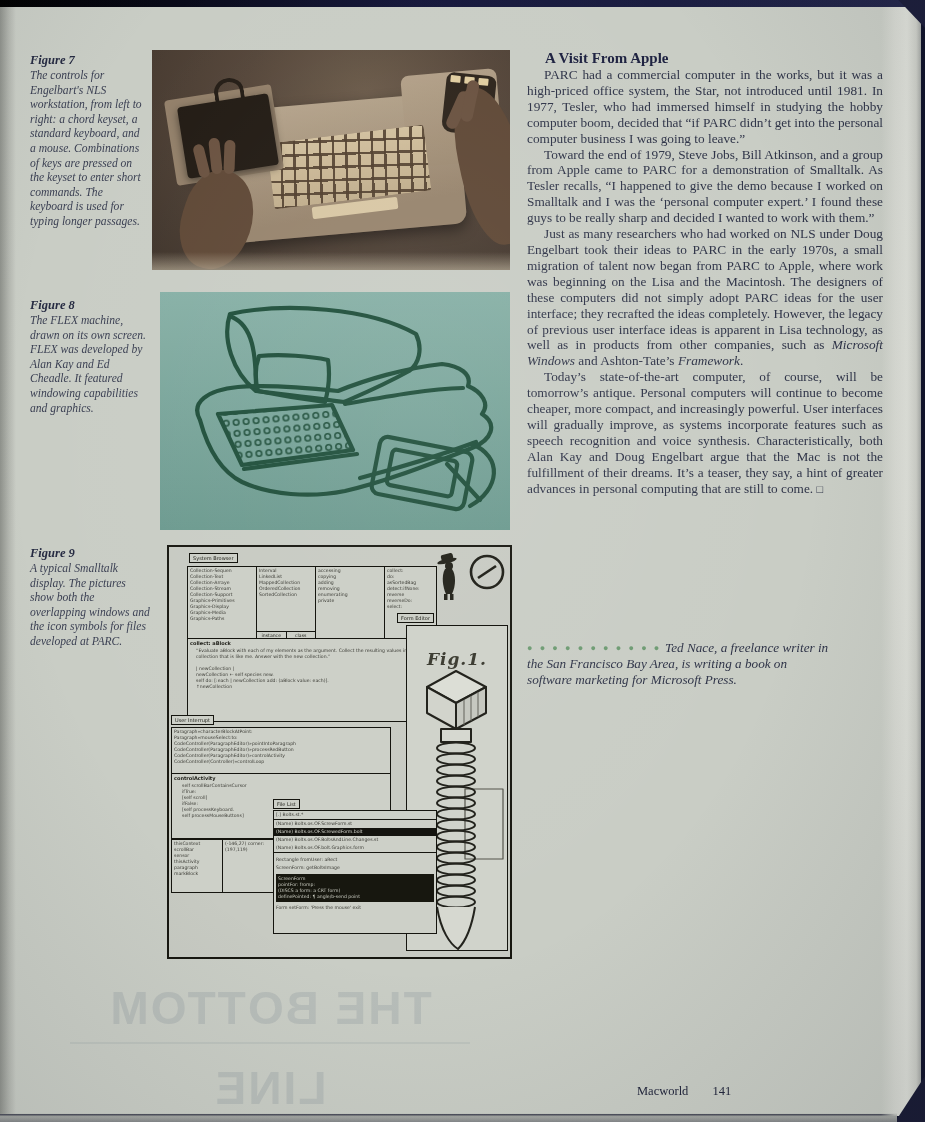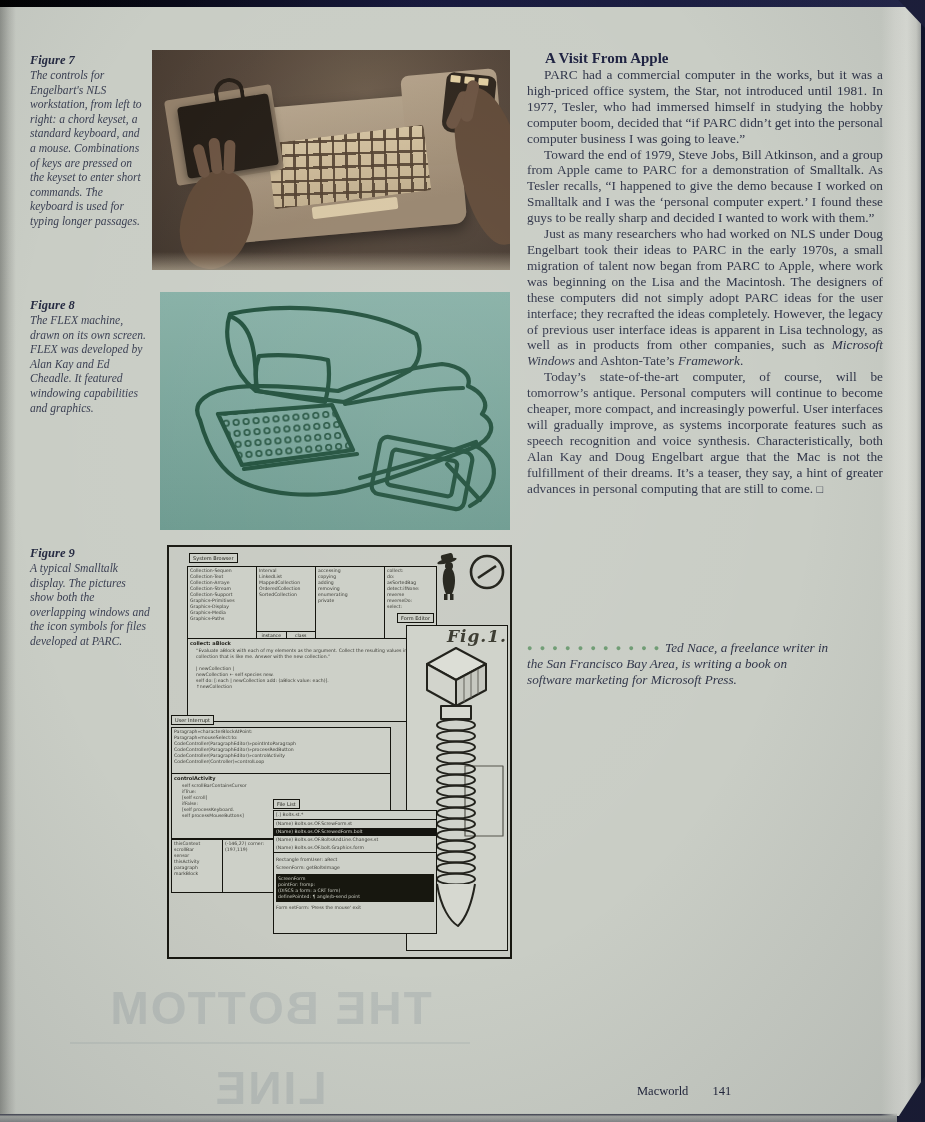--- a/index.html
+++ b/index.html
@@ -231,21 +231,21 @@
     <div class="t" style="padding-left:8px;">“Evaluate aBlock with each of my elements as the argument. Collect the resulting values into a collection that is like me. Answer with the new collection.”
 
 | newCollection |
 newCollection ← self species new.
 self do: [:each | newCollection add: (aBlock value: each)].
 ↑newCollection</div>
   </div>
 
   <div class="wtab" style="left:228px;top:66px;z-index:2;">Form Editor</div>
   <div class="win" style="left:237px;top:78px;width:100px;height:324px;z-index:2;background:#d0d3cb;">
-    <div class="figlabel" style="text-align:right;margin-top:0;">Fig.1.</div>
+    <div class="figlabel" style="text-align:center;margin-top:23px;">Fig.1.</div>
     <svg width="99" height="290" viewBox="0 0 99 290" style="display:block;">
       <g stroke="#23231d" stroke-width="2" stroke-linejoin="round">
         <rect x="58" y="120" width="38" height="70" fill="none" stroke-width="1.2" stroke="#55554d"></rect>
         <path d="M20,18 L49,2 L79,18 L49,34 Z" fill="#dcded6"></path>
         <path d="M20,18 L20,44 L49,60 L49,34 Z" fill="#d2d4cc"></path>
         <path d="M79,18 L79,44 L49,60 L49,34 Z" fill="#c6c8c0"></path>
         <path d="M57,31 L57,56 M64,27 L64,52 M71,23 L71,48" stroke="#62625a" stroke-width="1"></path>
         <rect x="34" y="60" width="30" height="13" fill="#d6d8d0"></rect>
         <g fill="none">
           <ellipse cx="49" cy="79" rx="19" ry="5.5"></ellipse>

